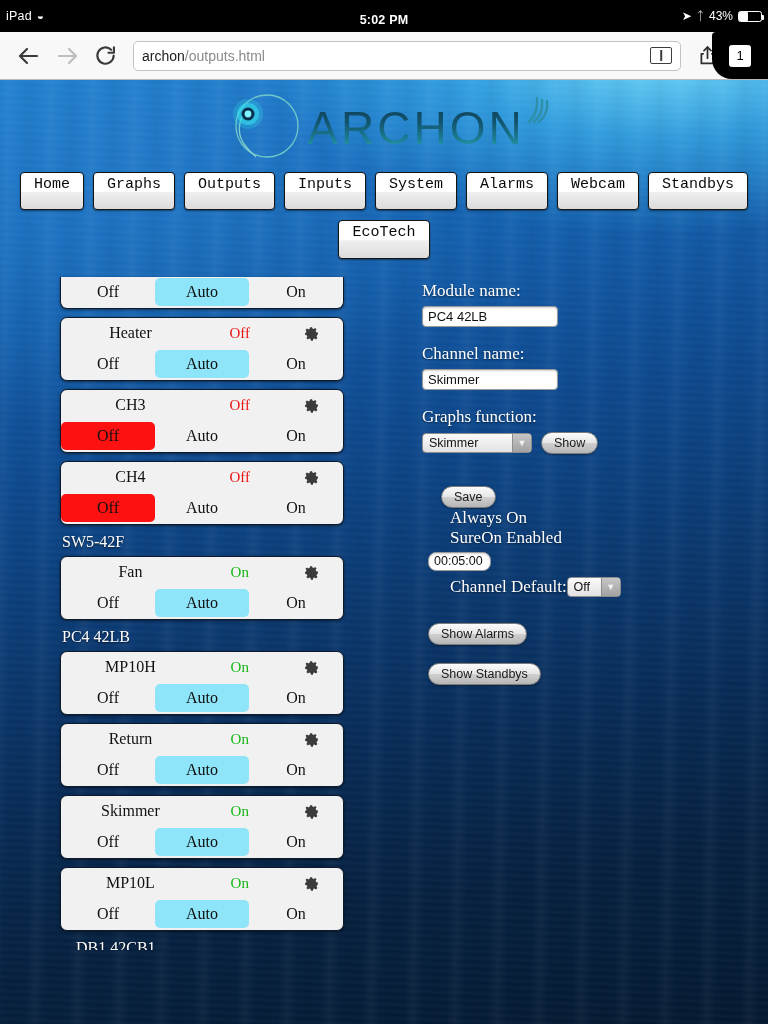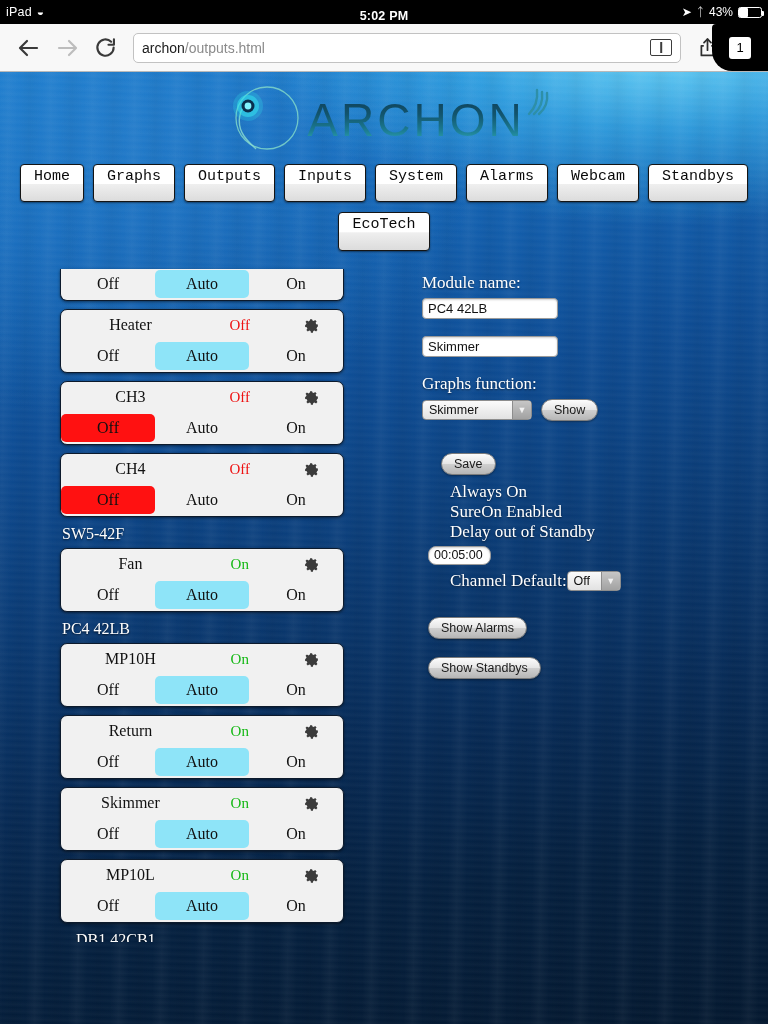--- a/index.html
+++ b/index.html
@@ -8,21 +8,21 @@
   html, body {
     width: 768px;
     height: 1024px;
     overflow: hidden;
     background: #000;
     font-family: "Liberation Sans", sans-serif;
   }
 
   
   .statusbar {
-    height: 24px;
+    height: 32px;
     background: #000;
     color: #fff;
     display: flex;
     align-items: center;
     font-size: 12px;
     padding: 0 6px;
     position: relative;
   }
   .sb-left { display: flex; align-items: center; gap: 5px; }
   .sb-device { font-size: 12.5px; letter-spacing: .2px; }
@@ -275,21 +275,21 @@
     border: 1px solid #7c7c7c;
     border-radius: 11px;
     font-family: "Liberation Sans", sans-serif;
     font-size: 12.5px;
     color: #1a1a1a;
     padding: 3px 12px;
     cursor: pointer;
     box-shadow: 0 1px 2px rgba(0,0,0,.35);
     white-space: nowrap;
   }
-  .save-wrap { margin: 32px 0 7px 19px; }
+  .save-wrap { margin: 32px 0 0 19px; }
   .state-line {
     font-family: "Liberation Serif", serif;
     font-size: 17px;
     color: #ffffff;
     text-shadow: 0 1px 2px rgba(0,0,0,.55);
     line-height: 1.18;
     margin-left: 28px;
   }
   .time-input {
     width: 63px; height: 19px;
@@ -558,38 +558,38 @@
       </div>
 
       <div class="module-label clipped">DB1 42CB1</div>
     </div>
 
     <div class="col-right">
 
       <div class="form-label">Module name:</div>
       <input class="txt-input" type="text" value="PC4 42LB" style="">
 
+      <div class="form-label">Channel name:</div>
       <input class="txt-input" type="text" value="Skimmer" style="">
 
       <div class="form-label">Graphs function:</div>
       <div class="row-inline">
         <div class="fake-select">
           <span class="val">Skimmer</span>
           <span class="arrow">▼</span>
         </div>
         <div class="btn">Show</div>
       </div>
 
       <div class="save-wrap">
         <div class="btn">Save</div>
       </div>
 
       <div class="state-line">Always On</div>
       <div class="state-line">SureOn Enabled</div>
-      <div class="state-line">Delay out of Standby</div>
       <input class="time-input" type="text" value="00:05:00" style="">
 
       <div class="chdef-row">
         <span class="state-line">Channel Default:</span>
         <span class="fake-select small">
           <span class="val">Off</span>
           <span class="arrow">▼</span>
         </span>
       </div>
 

